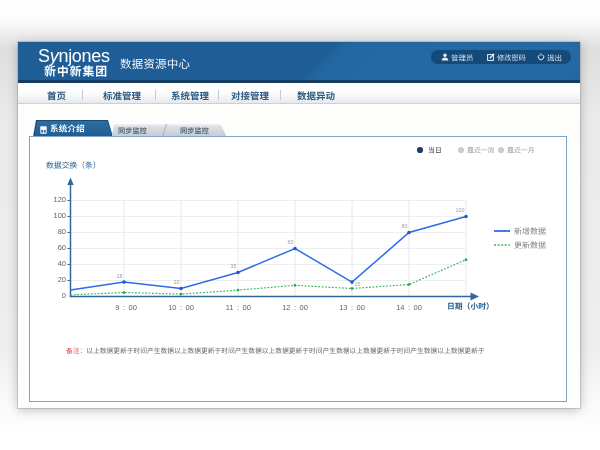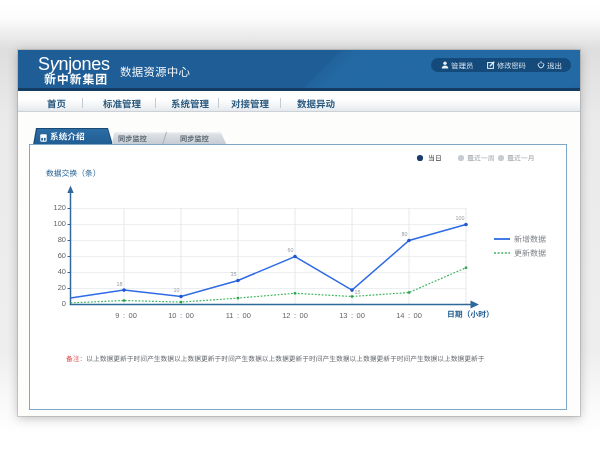--- a/index.html
+++ b/index.html
@@ -1,17 +1,17 @@
 <!DOCTYPE html>
 <html><head><meta charset="utf-8"><style>
 *{margin:0;padding:0;box-sizing:border-box}
 html,body{width:600px;height:450px;overflow:hidden}
 body{position:relative;font-family:"Liberation Sans",sans-serif;
  background:linear-gradient(180deg,#ffffff 0%,#fcfcfc 4%,#dedede 11%,#eaeaea 26%,#eeeeee 78%,#fafafa 90%,#ffffff 97%);}
-.page{position:absolute;left:18px;top:50px;width:562px;height:366px;background:#fdfdfb;
+.page{position:absolute;left:18px;top:42px;width:562px;height:366px;background:#fdfdfb;
  box-shadow:0 0 0 1px rgba(130,130,130,.30),0 2px 10px rgba(0,0,0,.25);}
 .hd{position:absolute;left:0;top:0;width:562px;height:41px;background:#1f5d96;border-bottom:3px solid #133d62;overflow:hidden}
 .sheen{position:absolute;left:298px;top:-5px;width:285px;height:60px;background:linear-gradient(90deg,rgba(60,180,250,.05),rgba(60,180,250,.13) 6%,rgba(60,185,250,.14) 90%,rgba(60,180,250,.09));transform:skewX(-45deg)}
 .logo{position:absolute;left:20px;top:3.5px;color:#fff;font-size:18px;font-weight:400;letter-spacing:-0.3px}
 .sub{position:absolute;left:26px;top:22px}
 .title{position:absolute;left:102px;top:15px}
 .pill{position:absolute;left:413px;top:7.5px;width:140px;height:14px;border-radius:7px;background:rgba(10,50,90,.55)}
 .pit{position:absolute;display:flex;align-items:center;top:3px}
 .nav{position:absolute;left:0;top:44px;width:562px;height:18px;background:linear-gradient(180deg,#ffffff 30%,#eceff2 85%,#e4e8ec);border-bottom:1px solid #ccd1d6}
 .tabA{position:absolute;left:15px;top:78px;width:80px;height:17px;background:#1a4a74;

